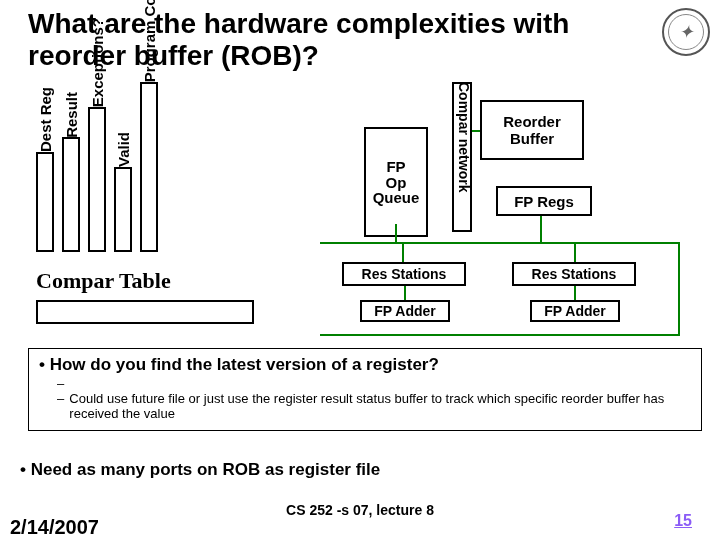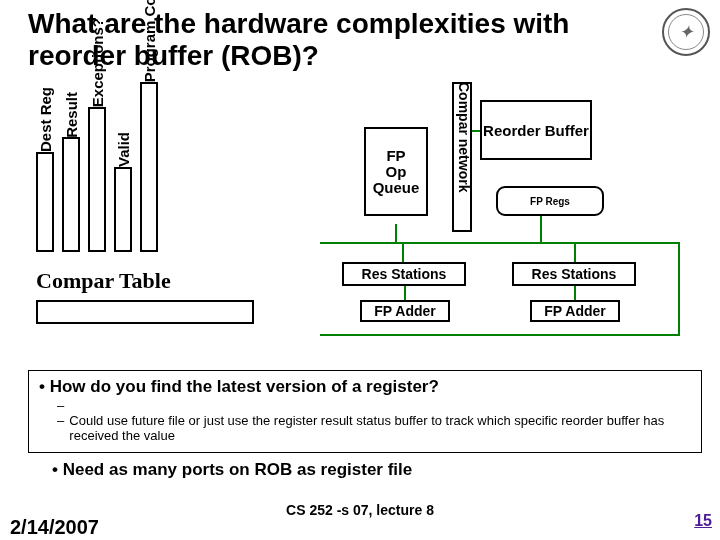--- a/index.html
+++ b/index.html
@@ -15,49 +15,49 @@
   .bar-dest   { height: 100px; }
   .bar-result { height: 115px; }
   .bar-exc    { height: 145px; }
   .bar-valid  { height: 85px; }
   .bar-pc     { height: 170px; }
   .vlabel { writing-mode: vertical-rl; transform: rotate(180deg); font-weight: bold; font-size: 15px; }
   .reorder-table { position: absolute; left: 8px; top: 186px; font-family: "Comic Sans MS", "Marker Felt", cursive; font-weight: bold; font-size: 22px; }
   .rtable-underbox { position: absolute; left: 8px; top: 218px; width: 218px; height: 24px; border: 2px solid #000; background:#fff; }
   .right-block { position: absolute; left: 292px; top: 0; width: 390px; height: 270px; }
   .rb-rect { position: absolute; border: 2px solid #000; background: #fff; }
-  .fpop   { left: 44px;  top: 45px;  width: 64px;  height: 89px;  display:flex; align-items:center; justify-content:center; text-align:center; font-weight:bold; font-size:15px; line-height:1.05; }
+  .fpop   { left: 44px;  top: 45px;  width: 64px;  height: 110px;  display:flex; align-items:center; justify-content:center; text-align:center; font-weight:bold; font-size:15px; line-height:1.05; }
   .compar { left: 132px; top: 0;  width: 20px; height: 150px; }
   .compar-label { position:absolute; left: 136px; top: 0; writing-mode: vertical-rl; font-weight: bold; font-size: 14px; }
-  .robbox { left: 160px; top: 18px; width: 112px; height: 60px; display:flex; align-items:center; justify-content:center; text-align:center; font-weight:bold; font-size:15px; }
-  .fpregs { left: 176px; top: 104px; width: 108px; height: 30px; display:flex; align-items:center; justify-content:center; font-weight:bold; font-size:10px;border-radius:9px; }
+  .robbox { left: 160px; top: 18px; width: 104px; height: 60px; display:flex; align-items:center; justify-content:center; text-align:center; font-weight:bold; font-size:15px; }
+  .fpregs { left: 176px; top: 104px; width: 96px; height: 30px; display:flex; align-items:center; justify-content:center; font-weight:bold; font-size:15px; }
   .res1   { left: 22px;  top: 180px; width: 124px; height: 24px; display:flex; align-items:center; justify-content:center; font-weight:bold; font-size:14px; }
   .res2   { left: 192px; top: 180px; width: 124px; height: 24px; display:flex; align-items:center; justify-content:center; font-weight:bold; font-size:14px; }
   .add1   { left: 40px;  top: 218px; width: 90px;  height: 22px; display:flex; align-items:center; justify-content:center; font-weight:bold; font-size:14px; }
   .add2   { left: 210px; top: 218px; width: 90px;  height: 22px; display:flex; align-items:center; justify-content:center; font-weight:bold; font-size:14px; }
   .wire { position:absolute; background:#008000; }
   .bus-top  { left: 0;   top: 160px; width: 360px; height: 2px; }
   .bus-bot  { left: 0;   top: 252px; width: 360px; height: 2px; }
   .bus-left { left: 358px; top: 160px; width: 2px; height: 94px; }
   .drop1 { left: 82px;  top: 160px; width: 2px; height: 20px; }
   .drop2 { left: 254px; top: 160px; width: 2px; height: 20px; }
   .drop3 { left: 75px;  top: 142px; width: 2px; height: 18px; }
   .drop4 { left: 220px; top: 134px; width: 2px; height: 26px; }
   .drop5 { left: 84px;  top: 204px; width: 2px; height: 14px; }
   .drop6 { left: 254px; top: 204px; width: 2px; height: 14px; }
   .hline1 { left: 152px; top: 48px; width: 8px; height:2px; }
-  .body-text { position: absolute; left: 28px; top: 370px; right: 18px; border: 1px solid #000; padding: 6px 10px 8px 10px; font-size: 15px; }
+  .body-text { position: absolute; left: 28px; top: 348px; right: 18px; border: 1px solid #000; padding: 6px 10px 8px 10px; font-size: 15px; }
   .bullet-main { font-weight: bold; font-size: 17px; margin-bottom: 2px; }
   .sub { margin-left: 18px; font-size: 13px; line-height: 1.15; }
   .sub-row { display:flex; }
   .sub-dash { width: 14px; }
-  .bullet-main2 { position: absolute; left: 52px; top: 460px; font-weight: bold; font-size: 17px; }
+  .bullet-main2 { position: absolute; left: 20px; top: 460px; font-weight: bold; font-size: 17px; }
   .date   { position: absolute; left: 10px;  bottom: 1px; font-weight: bold; font-size: 20px; }
   .footer { position: absolute; left: 0; right: 0; bottom: 22px; text-align: center; font-weight: bold; font-size: 14px; }
-  .pagenum{ position: absolute; right: 8px; bottom: 10px; font-weight: bold; font-size: 16px; color: #4c1d95; text-decoration: underline; }
+  .pagenum{ position: absolute; right: 28px; bottom: 10px; font-weight: bold; font-size: 16px; color: #8b5cf6; text-decoration: underline; }
 </style>
 </head>
 <body>
 
 <div class="slide">
   <div class="seal">
       <div class="seal-inner">✦</div>
     </div>
   <div class="title">What are the hardware complexities with reorder buffer (ROB)?</div>
 

